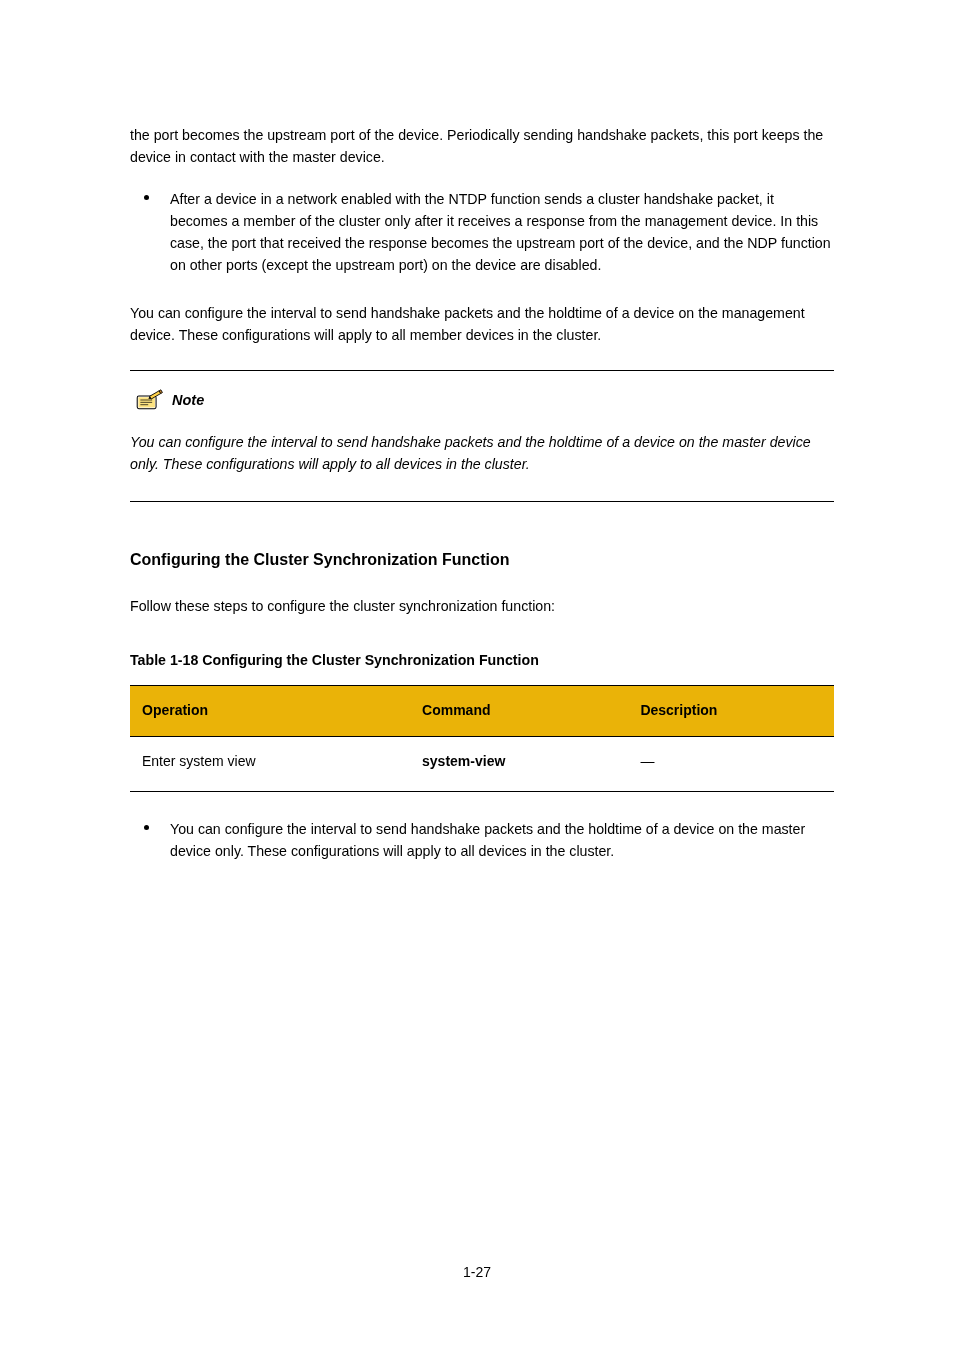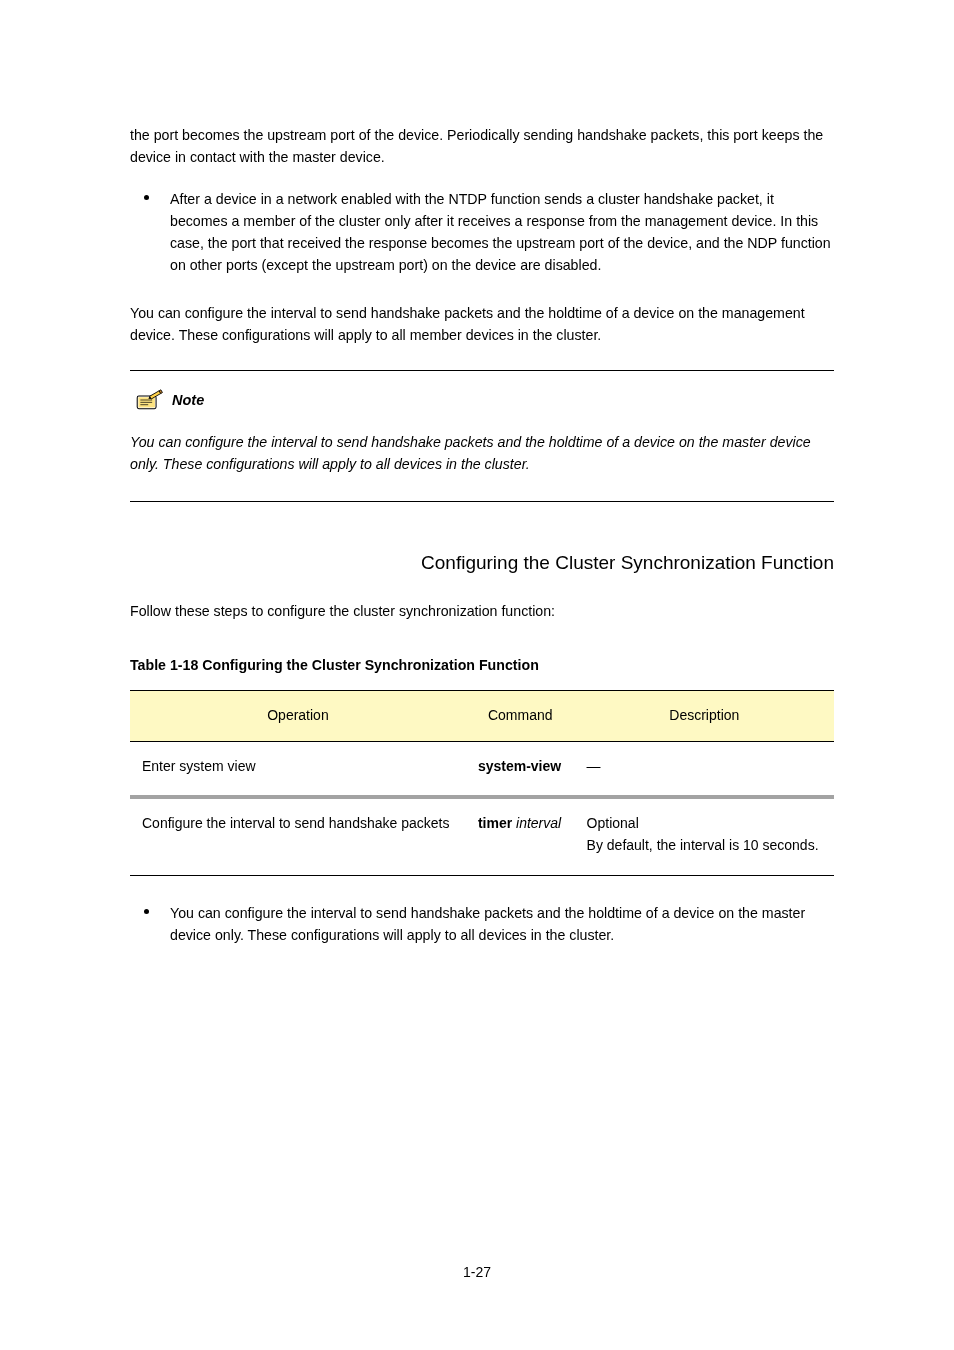--- a/index.html
+++ b/index.html
@@ -32,34 +32,34 @@
       display: flex; align-items: center; gap: 8px;
       margin: 18px 0 20px 4px;
     }
     .note-head .note-label { font-weight: bold; font-size: 14.5px; }
     .note-icon {
       width: 30px; height: 22px; display: inline-block;
     }
     .note-body { margin-bottom: 6px; }
 
     h2.section-title {
-      font-size: 19px; font-weight: normal; margin: 36px 0 22px 0; text-align: right;
+      font-size: 16px; font-weight: bold; margin: 36px 0 22px 0;
     }
     p.section-lead { margin-bottom: 32px; }
     .table-caption { font-weight: bold; margin-bottom: 14px; font-size: 14.2px; }
 
     table.cmd-table {
       width: 100%;
       border-collapse: collapse;
       font-size: 14px;
     }
     table.cmd-table th {
-      background: #fef9c3;
-      font-weight: normal;
-      text-align: center;
+      background: #eab308;
+      font-weight: bold;
+      text-align: left;
       padding: 14px 12px;
       border-top: 1.1px solid #000;
       border-bottom: 1.1px solid #000;
     }
     table.cmd-table td {
       vertical-align: top;
       padding: 14px 12px 18px 12px;
       border-bottom: 4px solid #a3a3a3;
     }
     table.cmd-table td.cmdcell strong { font-weight: bold; }
@@ -134,28 +134,20 @@
       </tr>
     </thead>
     <tbody>
       <tr>
         <td>Enter system view</td>
         <td class="cmdcell">
           <strong>system-view</strong><em></em>
         </td>
         <td>—</td>
       </tr>
-      <tr>
-        <td>Configure the interval to send handshake packets</td>
-        <td class="cmdcell">
-          <strong>timer</strong><em> interval</em>
-        </td>
-        <td style="white-space: pre-line;">Optional
-By default, the interval is 10 seconds.</td>
-      </tr>
     </tbody>
   </table>
 
   <ul class="notes-after">
     <li>
       <span class="dot"></span>
       <span>You can configure the interval to send handshake packets and the holdtime of a device on the master device only. These configurations will apply to all devices in the cluster.</span>
     </li>
   </ul>
 

